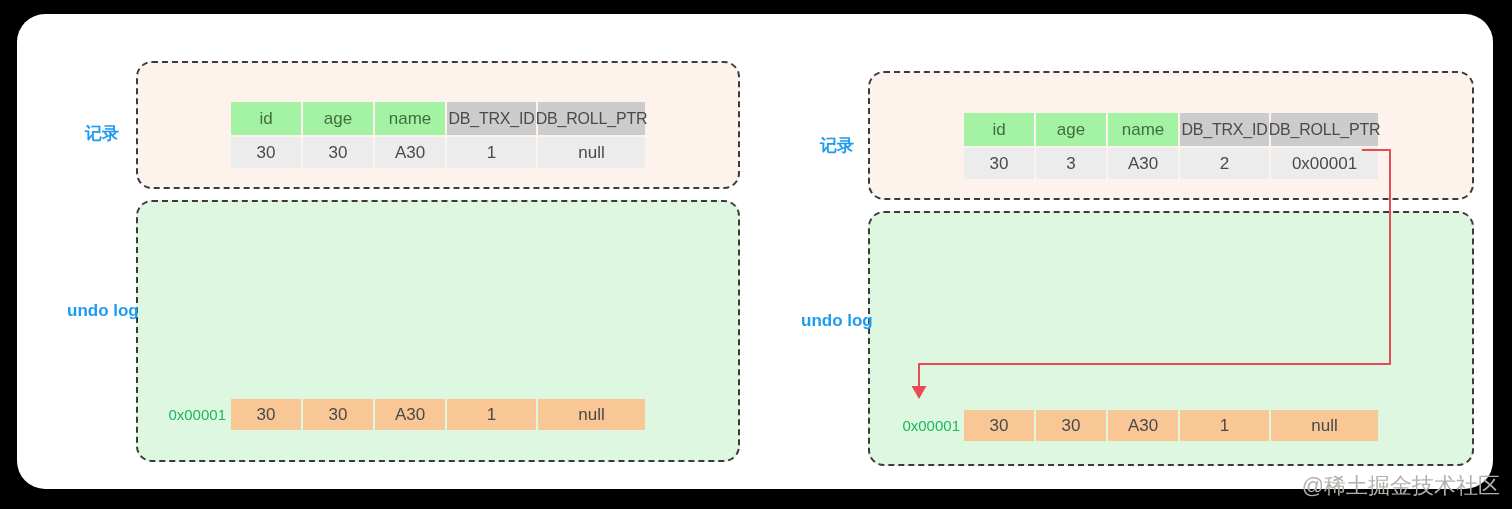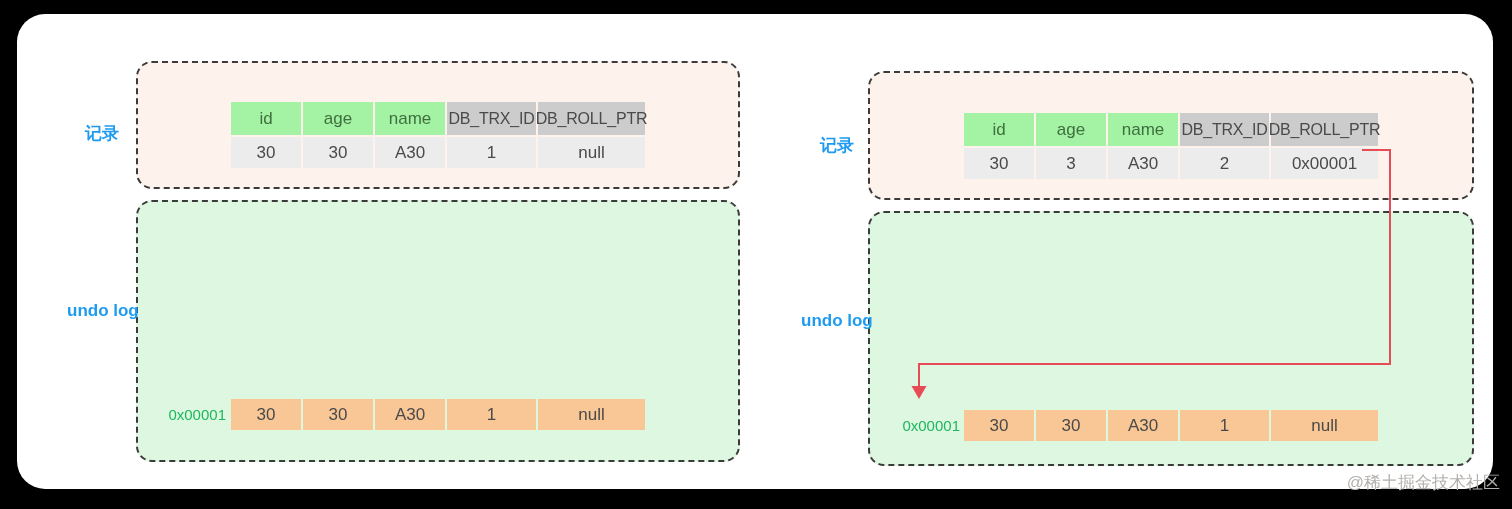--- a/index.html
+++ b/index.html
@@ -60,21 +60,21 @@
   }
   .d1-addr{left:120px;top:385px;width:89px;}
   .d2-addr{left:853px;top:396px;width:90px;}
 
   .arrow-svg{position:absolute;left:0;top:0;width:1512px;height:509px;pointer-events:none;}
   .arrow-line{fill:none;stroke:var(--arrow_red,#e74c56);stroke-width:2px;}
   .arrow-head{fill:var(--arrow_red,#e74c56);stroke:none;}
 
   .watermark{
     position:absolute;right:12px;top:471px;
-    color:var(--watermark_gray,#b3b0ac);font-size:17px;white-space:nowrap;
+    color:var(--watermark_gray,#b3b0ac);font-size:22px;white-space:nowrap;
   }
 </style>
 </head>
 <body>
 
 <div class="page">
   <div class="canvas">
 
     
     <div class="grp">

